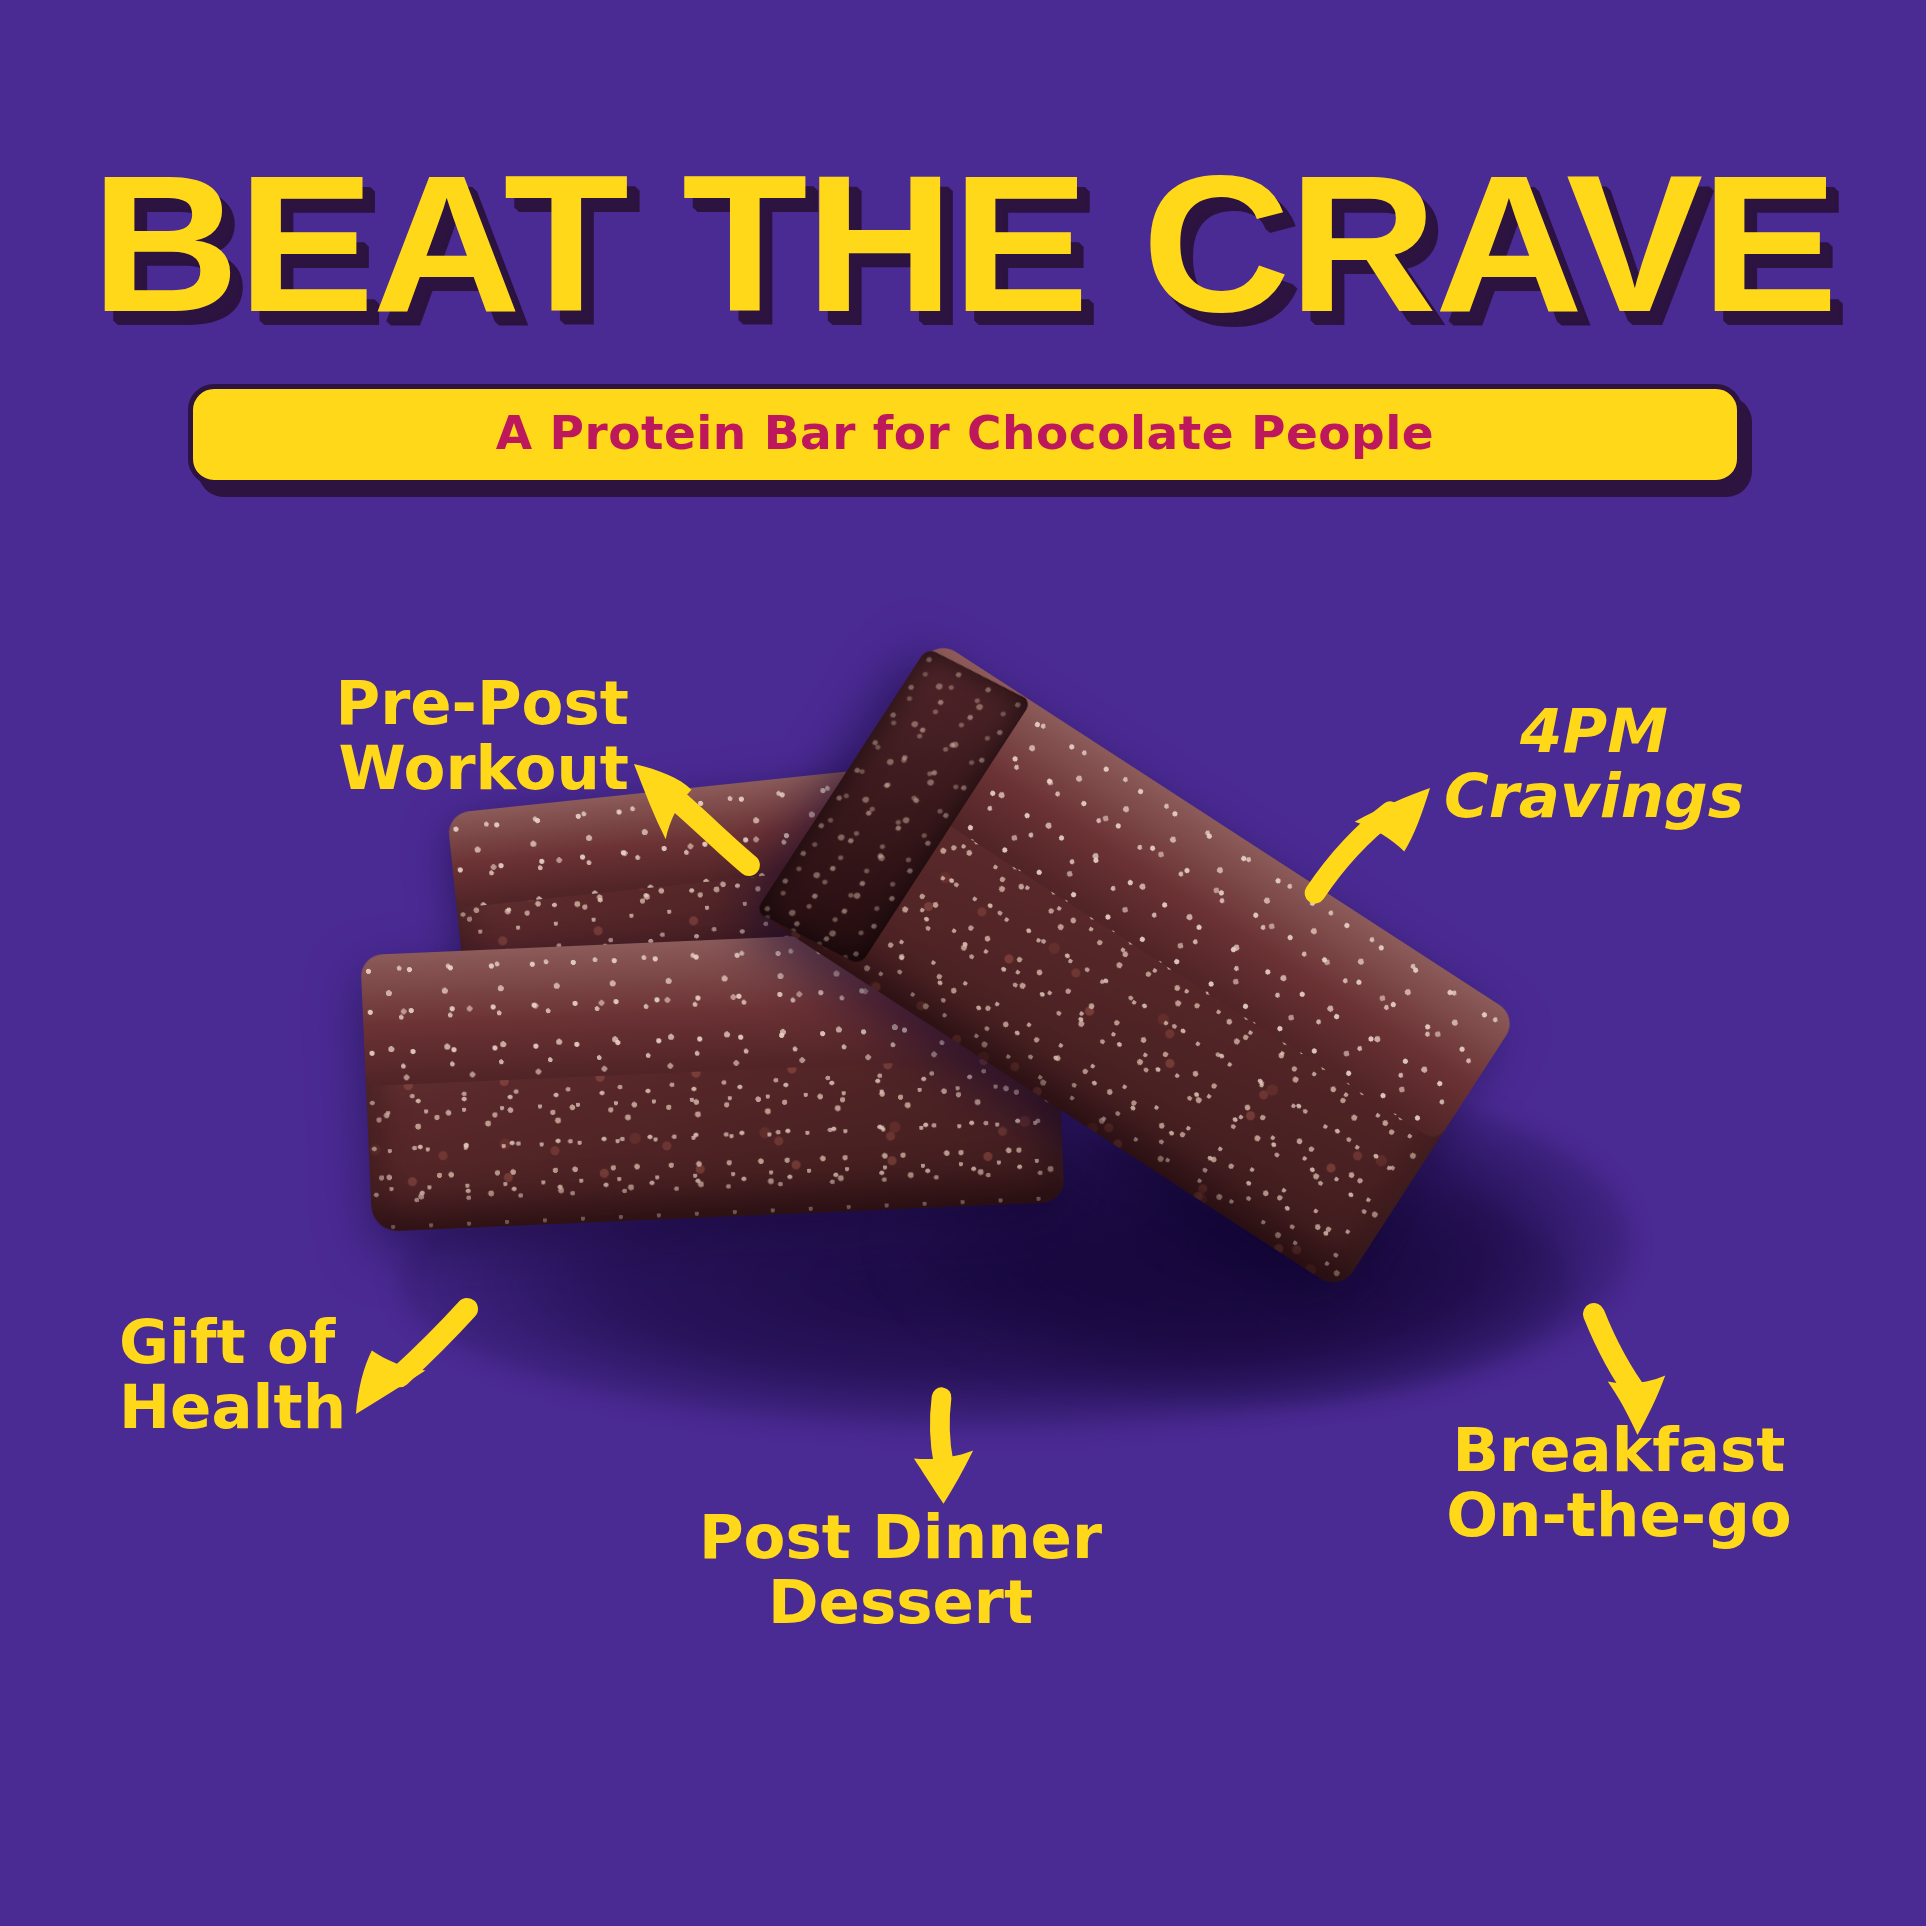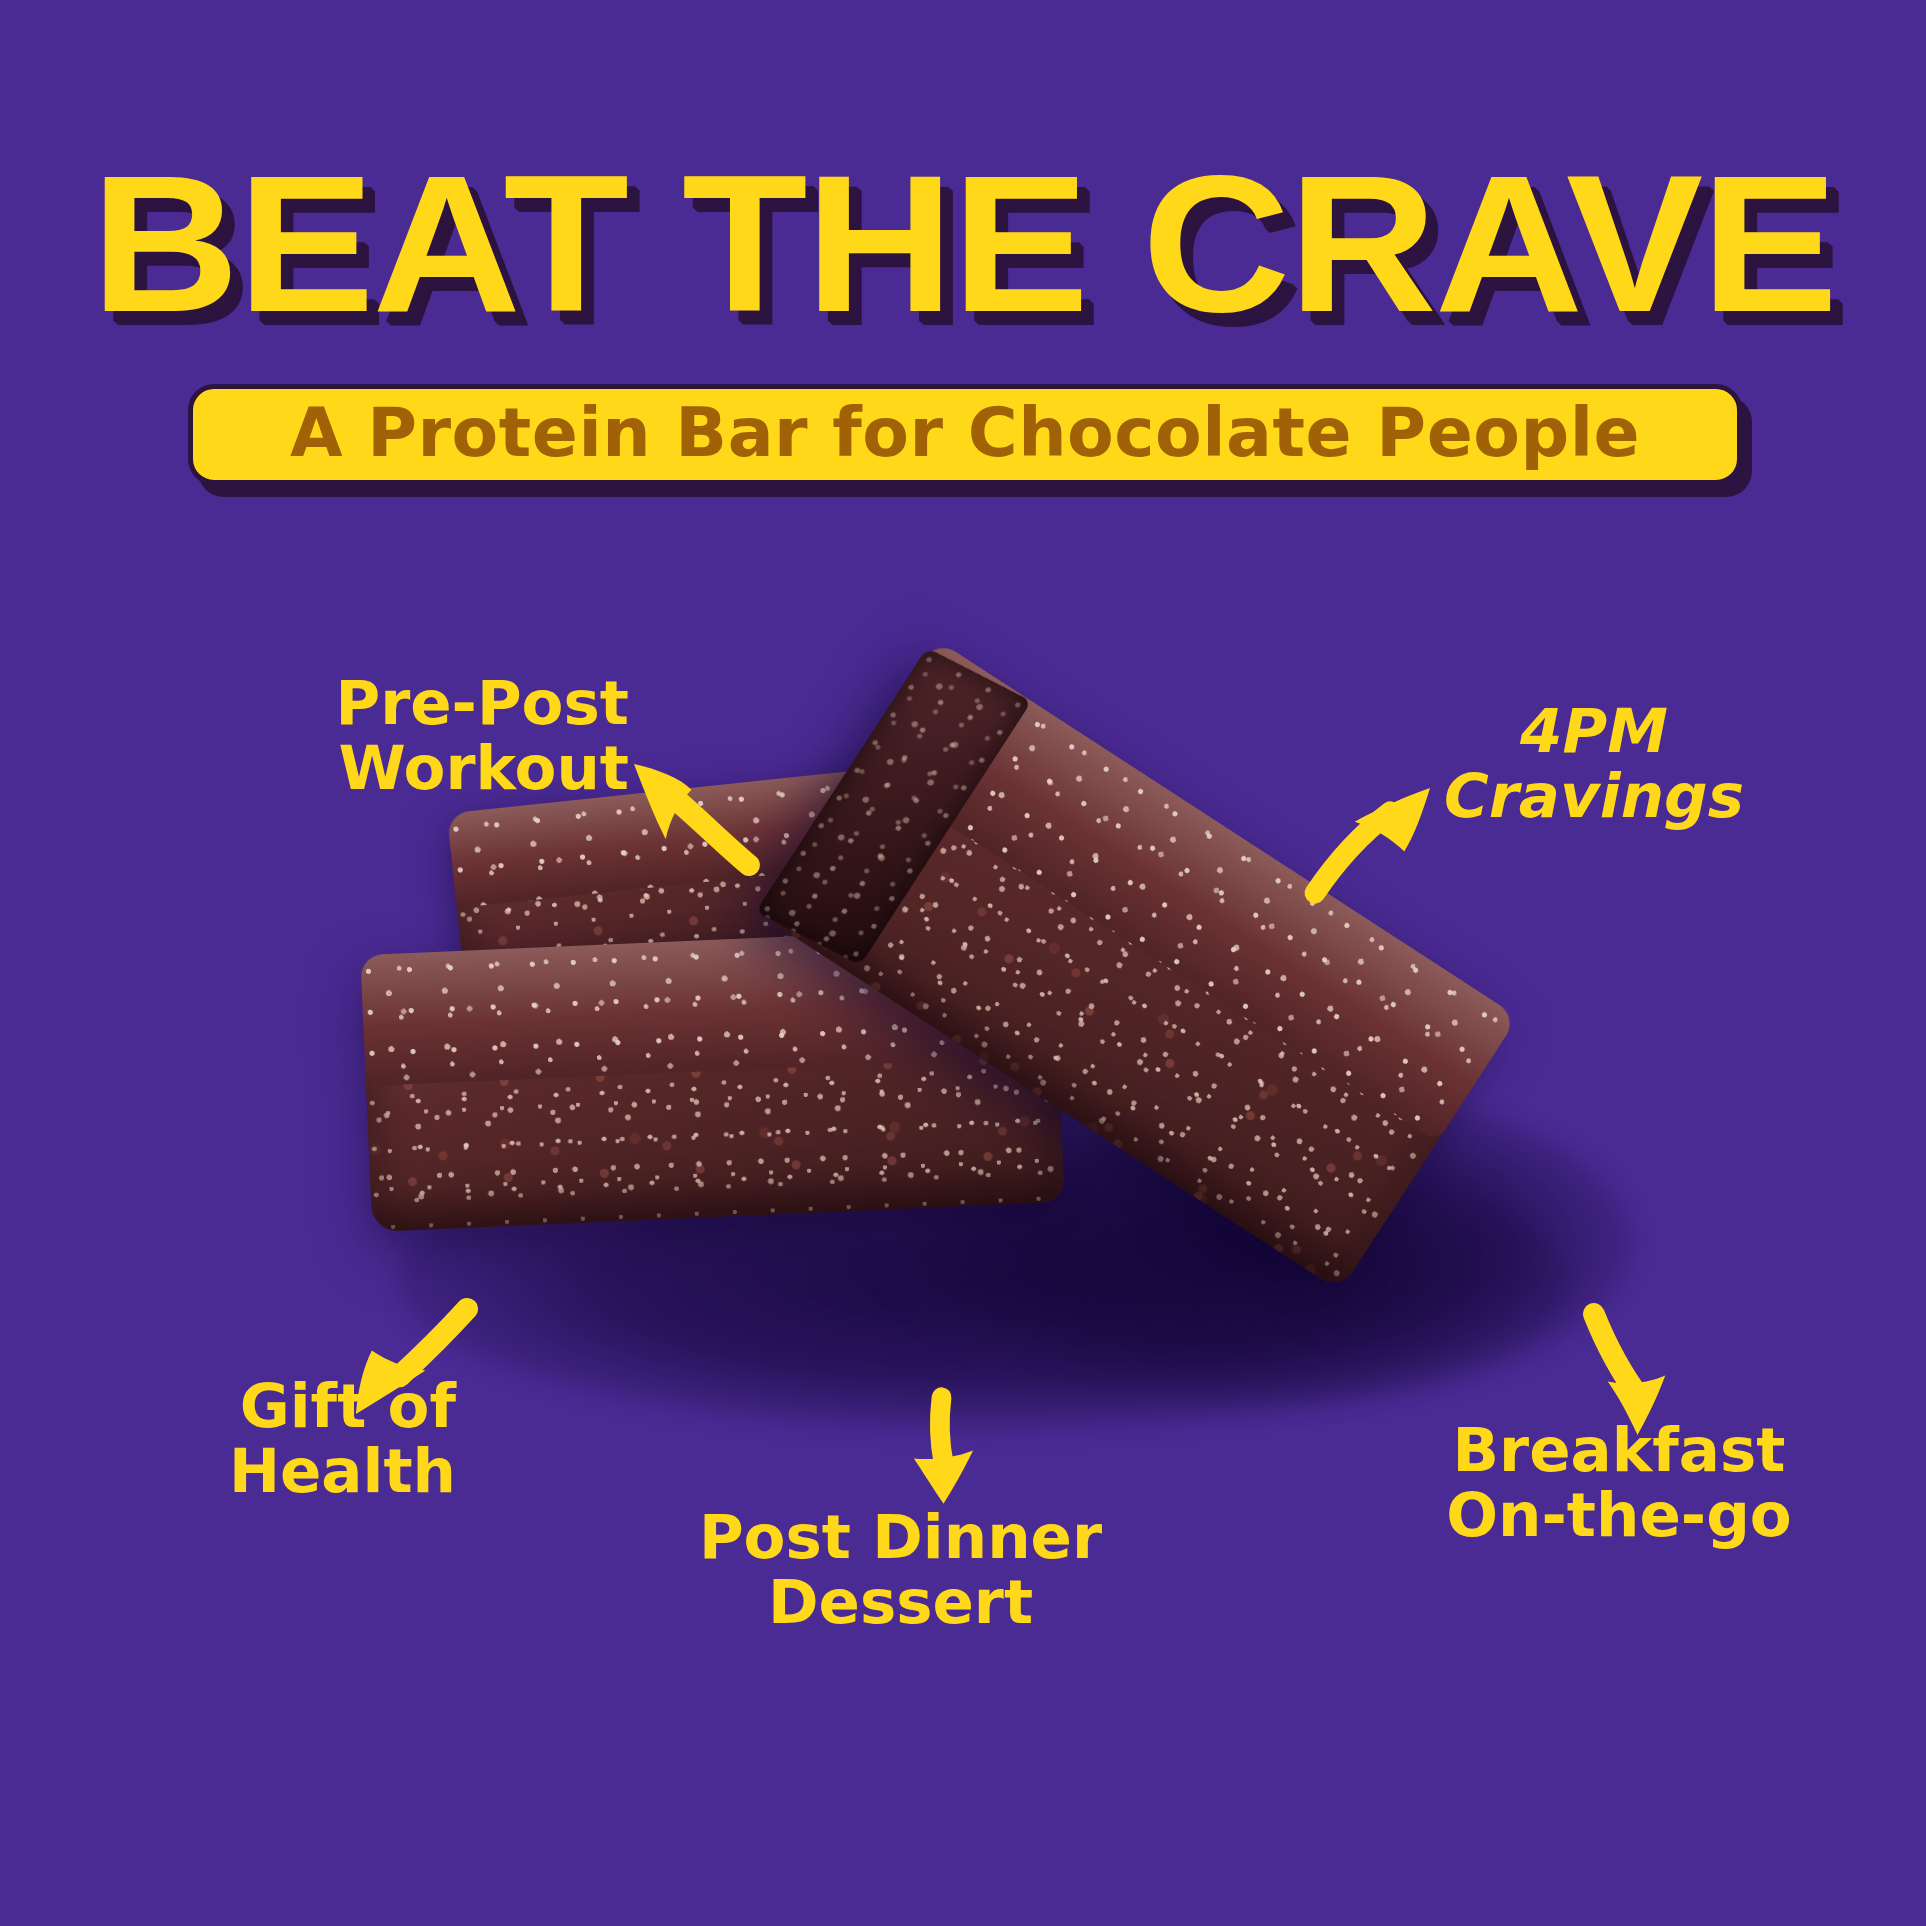--- a/index.html
+++ b/index.html
@@ -68,23 +68,23 @@
     border: 5px solid #2c1340;
     border-radius: 26px;
     box-sizing: border-box;
     display: flex;
     align-items: center;
     justify-content: center;
   }
   .subtitle-text {
     font-family: "DejaVu Sans", sans-serif;
     font-weight: 700;
-    font-size: 68px;
+    font-size: 47px;
     line-height: 1;
-    color: #a16207;
+    color: #be185d;
     letter-spacing: 0.5px;
     white-space: nowrap;
     transform: translateY(-2px);
   }
 
   
   .callout {
     position: absolute;
     font-family: "DejaVu Sans", sans-serif;
     font-weight: 700;
@@ -92,21 +92,21 @@
     line-height: 1.06;
     color: #ffd919;
     letter-spacing: 0px;
     white-space: nowrap;
     user-select: none;
   }
   .callout .line { display: block; }
 
   #callout-pre-post   { left: 203px;  top: 671px;  width: 426px; text-align: right; }
   #callout-4pm        { left: 1386px; top: 699px;  width: 416px; text-align: center; font-style: italic; }
-  #callout-gift       { left: 119px;  top: 1374px; width: 337px; text-align: right; }
+  #callout-gift       { left: 119px;  top: 1310px; width: 337px; text-align: left; }
   #callout-dessert    { left: 673px;  top: 1505px; width: 455px; text-align: center; }
   #callout-breakfast  { left: 1396px; top: 1418px; width: 446px; text-align: center; }
 
   
   .arrow { position: absolute; }
   .arrow svg { display: block; overflow: visible; }
 
   #arrow-pre-post  { left: 614px;  top: 754px;  }
   #arrow-4pm       { left: 1305px; top: 782px;  }
   #arrow-gift      { left: 348px;  top: 1297px; }

